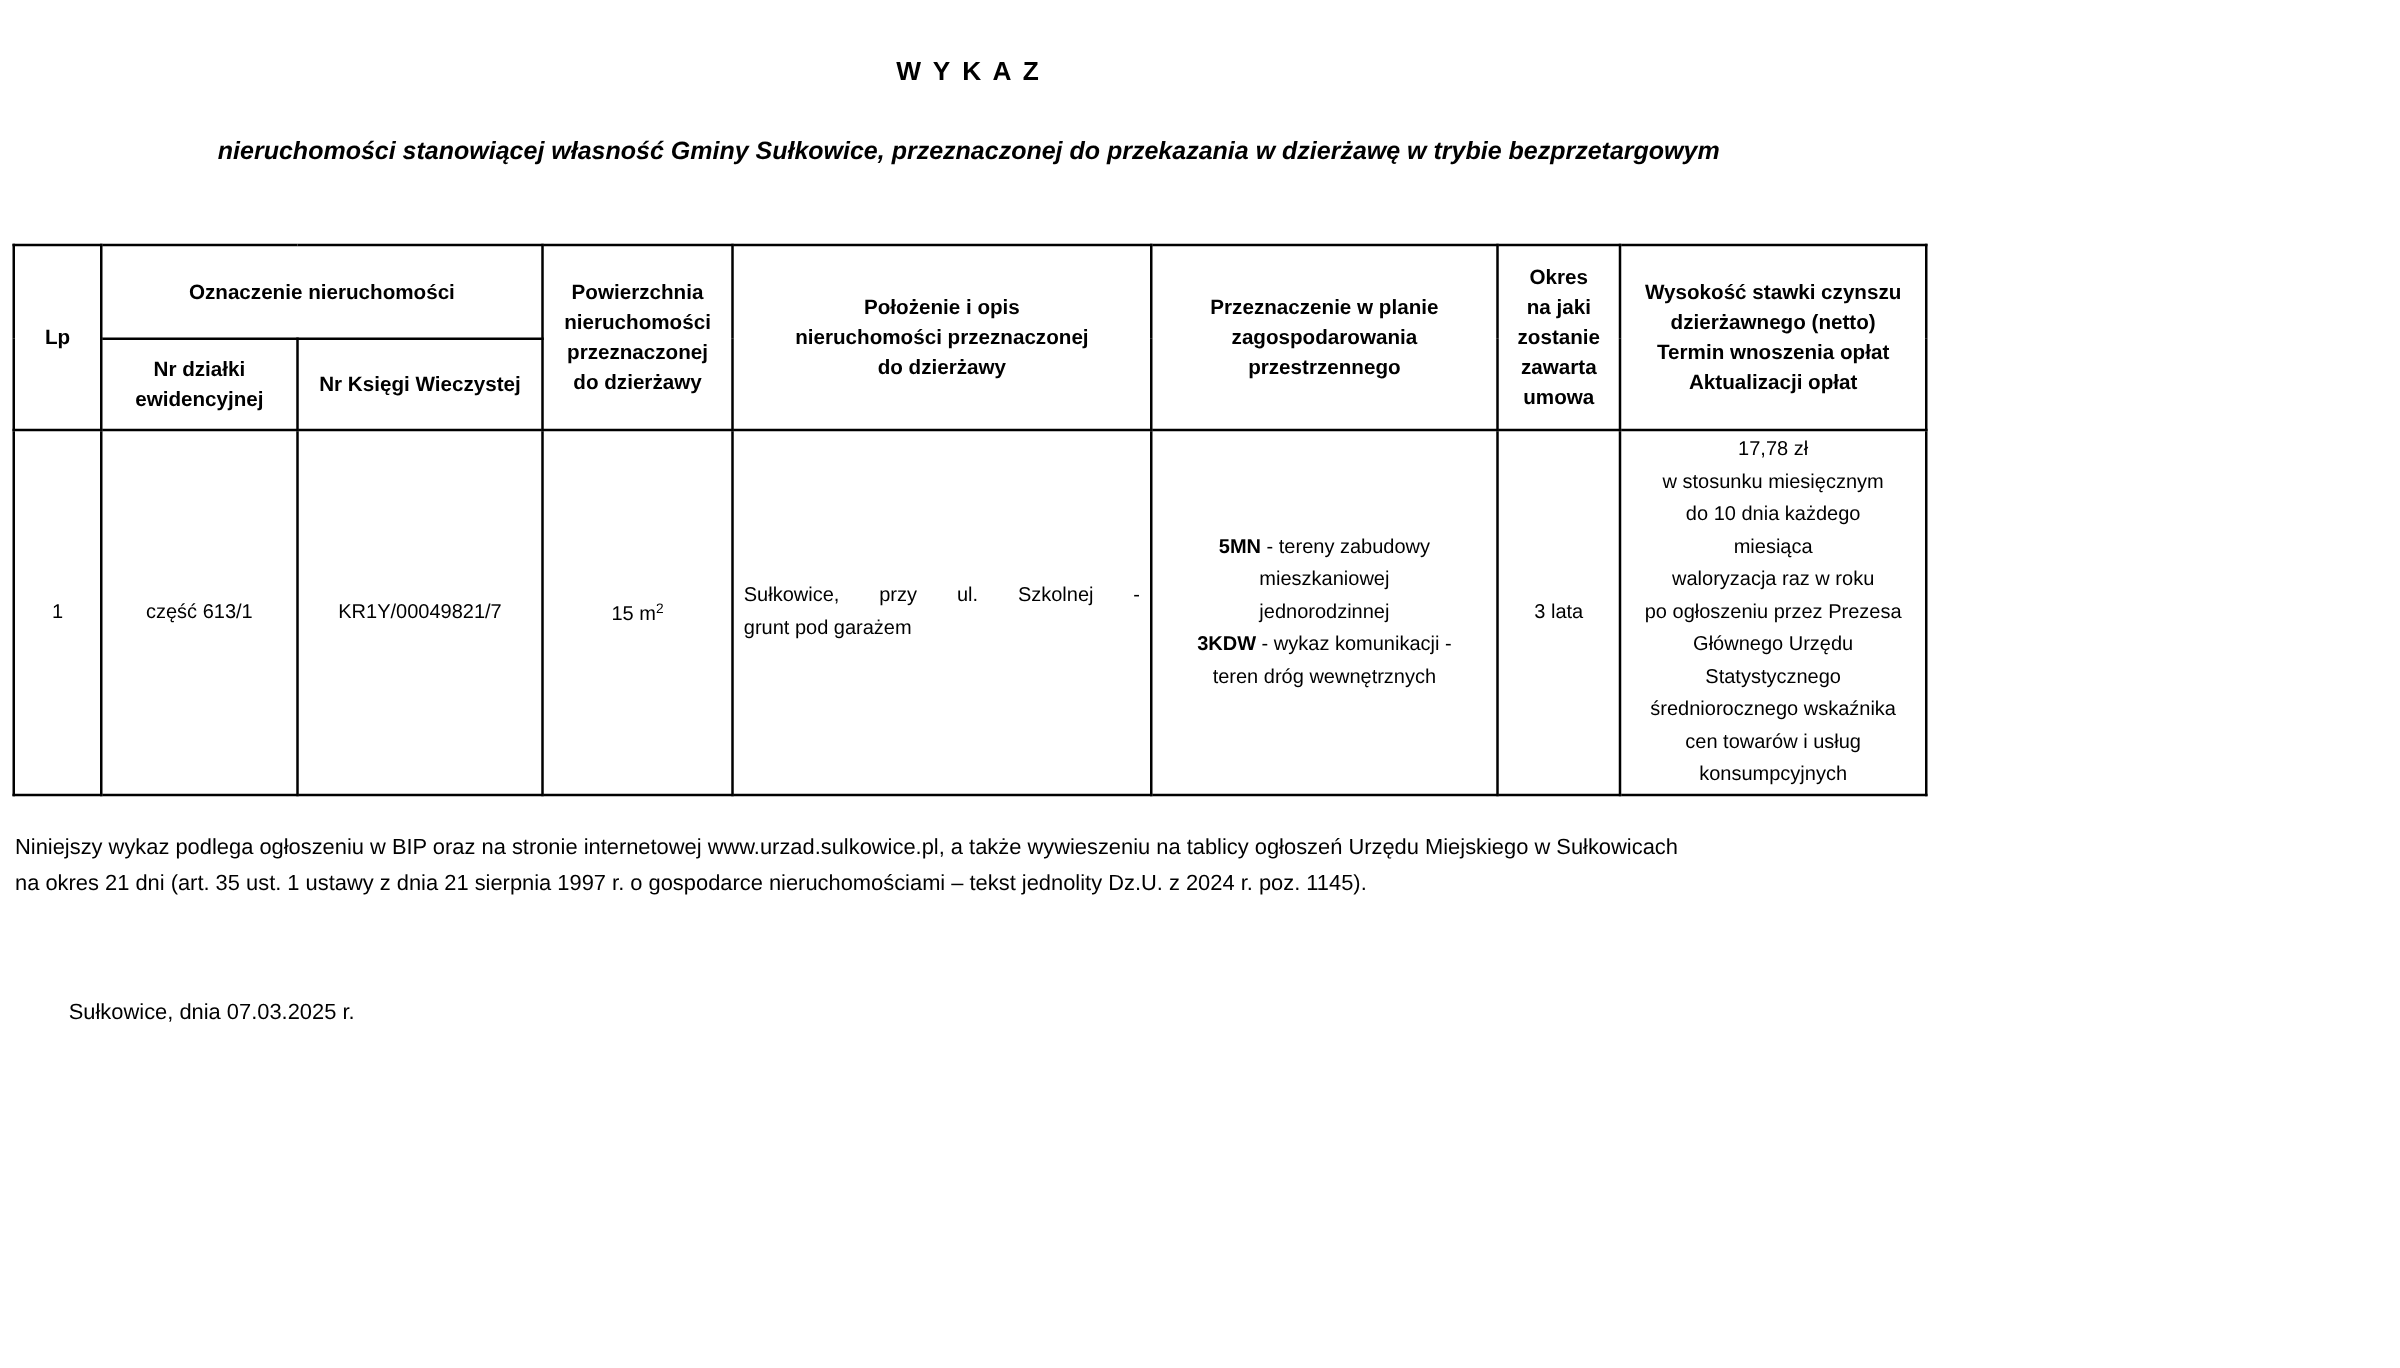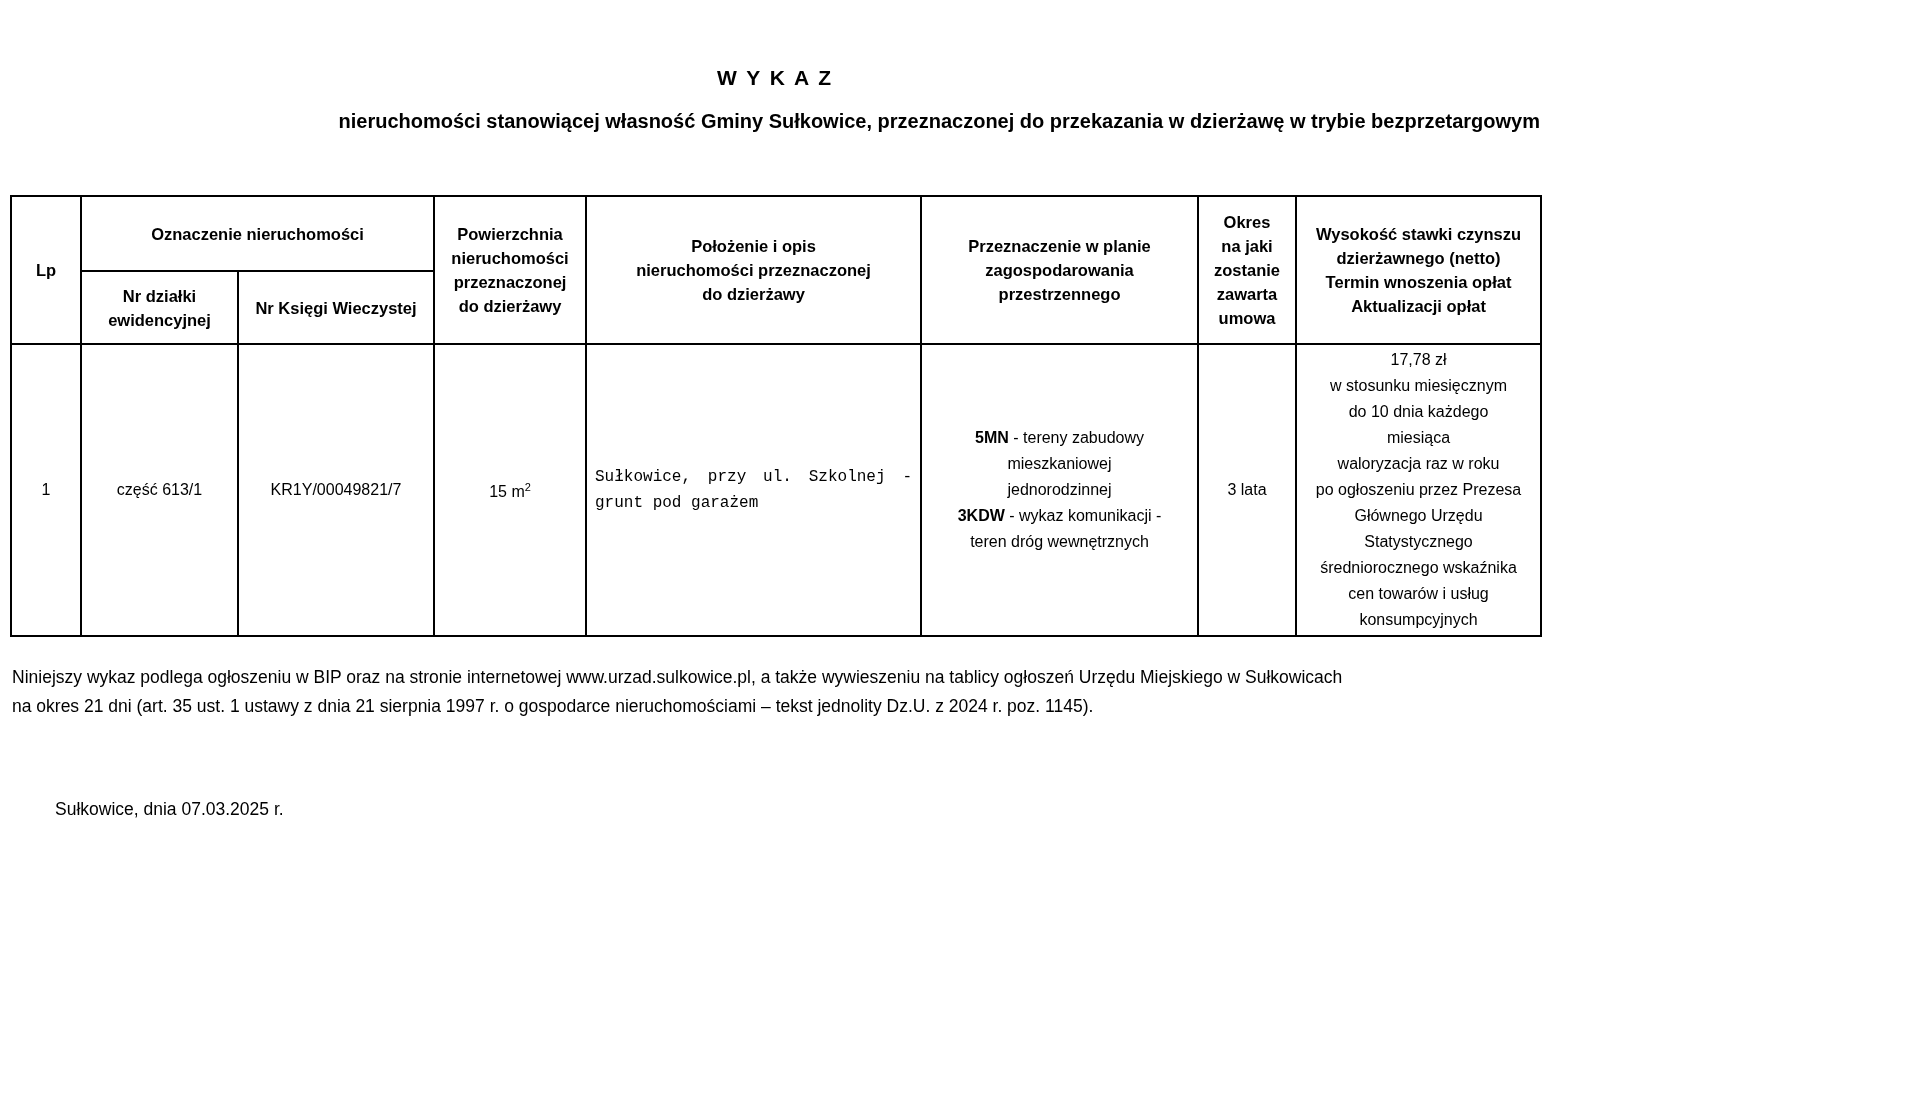--- a/index.html
+++ b/index.html
@@ -6,25 +6,25 @@
   body {
     width:1920px; height:1094px;
     background:#ffffff;
     color:#000000;
     font-family:"Liberation Sans", sans-serif;
     position:relative;
     overflow:hidden;
   }
   .doc-title {
     position:absolute; top:46px; left:10px; width:1530px;
-    text-align:center; font-weight:bold; font-size:21px; letter-spacing:2px;margin-top:20px;
+    text-align:center; font-weight:bold; font-size:21px; letter-spacing:2px;
   }
   .doc-subtitle {
     position:absolute; top:110px; left:10px; width:1530px;
-    text-align:right; font-weight:bold; font-size:20px;
+    text-align:center; font-weight:bold; font-size:20px;font-style:italic;
   }
   table.wykaz {
     position:absolute; top:195px; left:10px; width:1530px;
     border-collapse:collapse; table-layout:fixed;
   }
   table.wykaz td {
     border:2px solid #000;
     vertical-align:middle;
     padding:2px 8px;
     font-size:16px;
@@ -33,21 +33,21 @@
   }
   tr.hrow1 { height:75px; }
   tr.hrow2 { height:73px; }
   tr.drow  { height:290px; }
   tr.hrow1 td, tr.hrow2 td {
     font-weight:bold; font-size:16.5px; line-height:24px;
   }
   .c    { text-align:center; }
   .pre  { white-space:pre-line; }
   .top  { vertical-align:top;margin-top:28px; }
-  .ljust{ text-align:left;font-family:Liberation Mono, monospace; }
+  .ljust{ text-align:left; }
   .just-line { text-align:justify; text-align-last:justify; }
   sup { font-size:11px; }
   .footer-note {
     position:absolute; top:663px; left:12px; width:1680px;
     font-size:17.5px; line-height:29px;
   }
   .date-line {
     position:absolute; top:773px; left:55px;
     font-size:17.5px;
     margin-top:26px;

